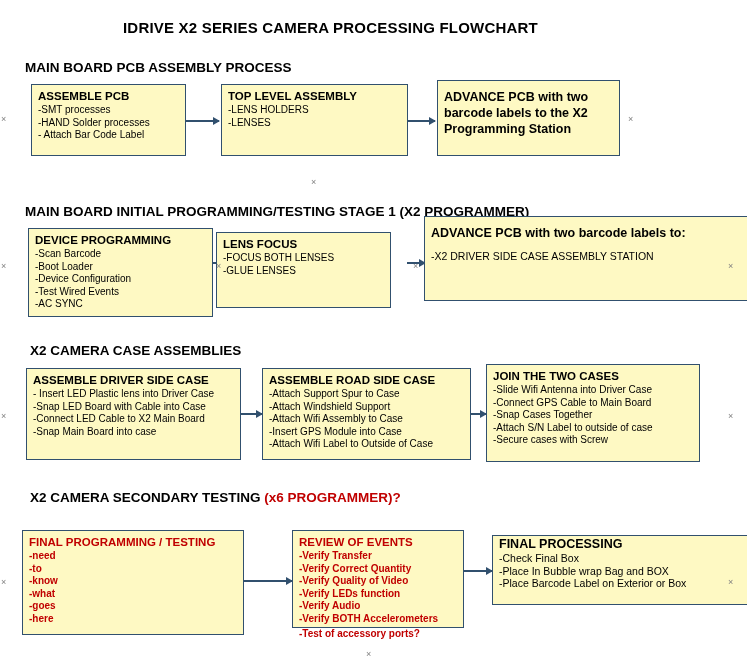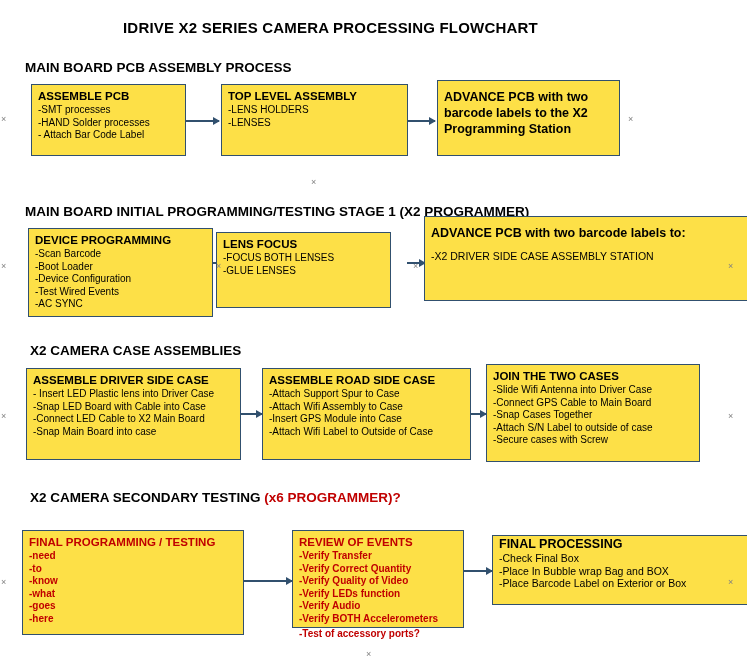--- a/index.html
+++ b/index.html
@@ -32,21 +32,21 @@
     font-size: 13.5px;
     font-weight: bold;
     white-space: nowrap;
   }
   .section-head .accent {
     color: #c00000;
   }
 
   .box {
     border: 1px solid #31506e;
-    background: #fde047;
+    background: #fef9c3;
     box-sizing: border-box;
     padding: 4px 5px 4px 6px;
   }
   .box-title {
     font-size: 11.5px;
     font-weight: bold;
     line-height: 14px;
     margin-bottom: 1px;
     white-space: nowrap;
   }
@@ -153,20 +153,21 @@
     <div class="box-line">-Snap LED Board with Cable into Case</div>
     <div class="box-line">-Connect LED Cable to X2 Main Board</div>
     <div class="box-line">-Snap Main Board into case</div>
   </div>
 
   <div class="abs arrow" style="left:241px; top:413px; width:21px;"></div>
 
   <div class="abs box" style="left:262px; top:368px; width:209px; height:92px;">
     <div class="box-title">ASSEMBLE ROAD SIDE CASE</div>
     <div class="box-line">-Attach Support Spur to Case</div>
+    <div class="box-line">-Attach Windshield Support</div>
     <div class="box-line">-Attach Wifi Assembly to Case</div>
     <div class="box-line">-Insert GPS Module into Case</div>
     <div class="box-line">-Attach Wifi Label to Outside of Case</div>
   </div>
 
   <div class="abs arrow" style="left:471px; top:413px; width:15px;"></div>
 
   <div class="abs box" style="left:486px; top:364px; width:214px; height:98px;">
     <div class="box-title">JOIN THE TWO CASES</div>
     <div class="box-line">-Slide Wifi Antenna into Driver Case</div>

